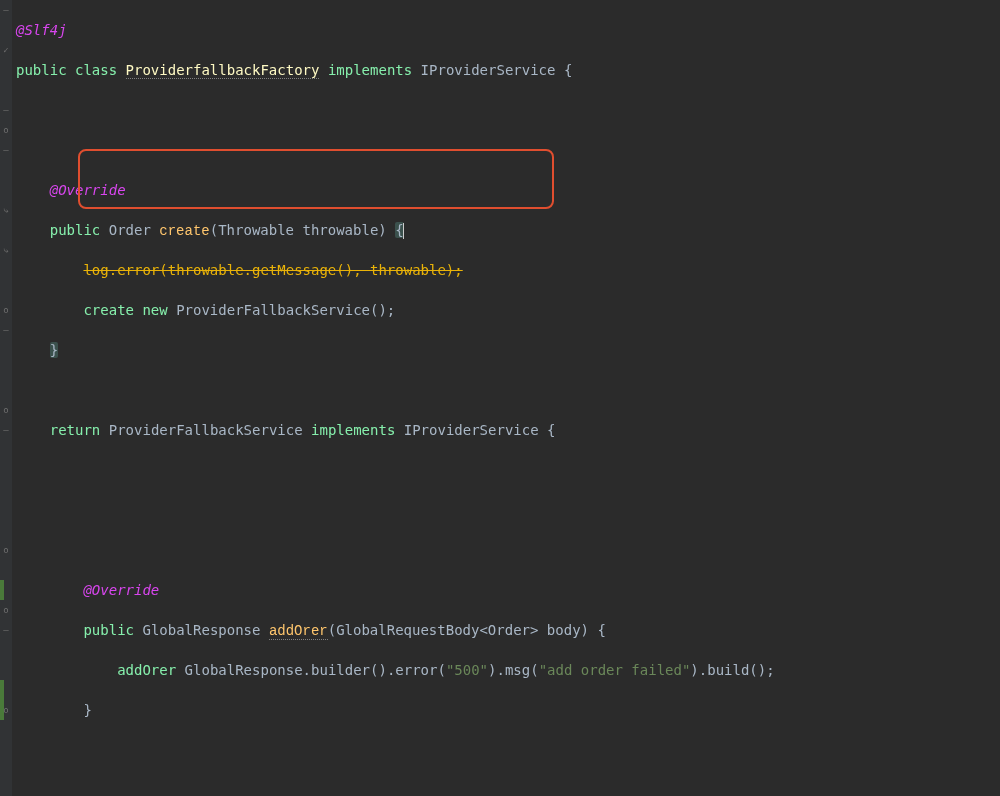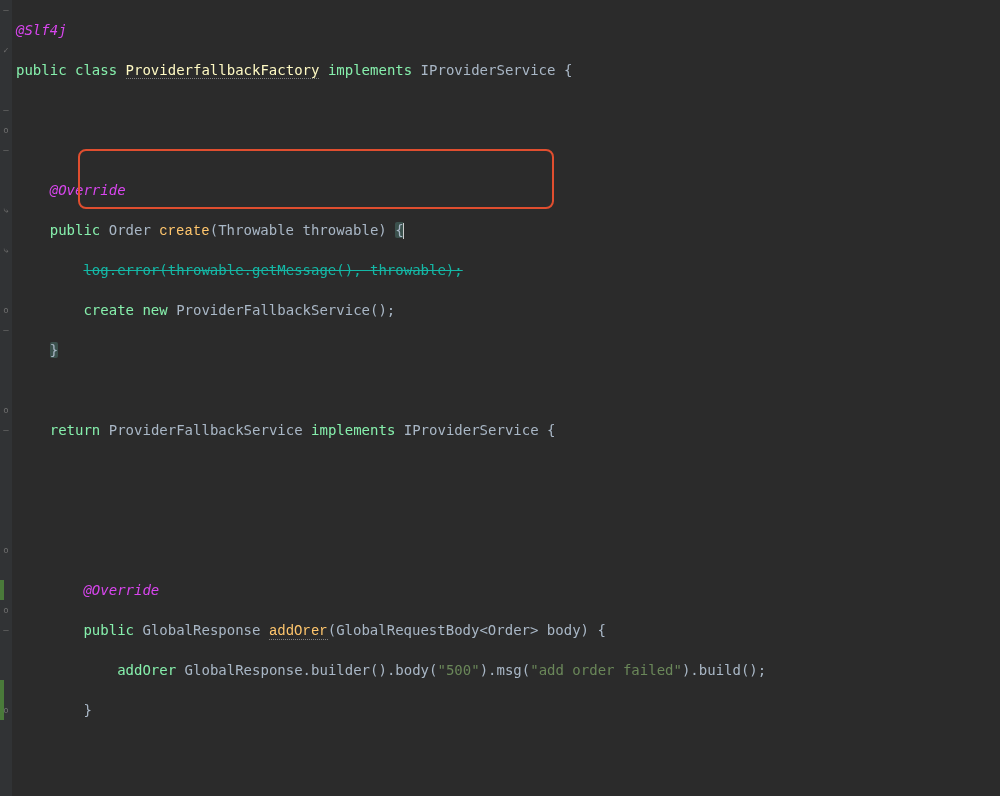--- a/index.html
+++ b/index.html
@@ -30,21 +30,21 @@
     right: 0;
     padding-left: 4px;
   }
   .line { height: 20px; }
   .kw { color: #86efac; }
   .anno { color: #d946ef; font-style: italic; }
   .cls { color: #fef9c3; text-align: right; }
   .method { color: #ffc66d; font-family: Liberation Mono, monospace; }
   .str { color: #6a8759; }
   .ital { }
-  .strike { text-decoration: line-through; color: #14b8a6; margin-top: 44px; }
+  .strike { text-decoration: line-through; color: #eab308; margin-top: 44px; }
   .brace-hl { background: #3b514d; border-radius: 2px; }
   .underline-warn { border-bottom: 1px dotted #808080; }
   
   .highlight-box {
     position: absolute;
     border: 2px solid #e04e2f;
     border-radius: 8px;
     pointer-events: none;
   }
   .caret {
@@ -87,21 +87,21 @@
 <div class="line"><span>        </span><span class="strike">log.error(throwable.getMessage(), throwable);</span></div>
 <div class="line"><span>        </span><span class="kw">create new </span><span>ProviderFallbackService();</span></div>
 <div class="line"><span>    </span><span class="brace-hl">}</span></div>
 <div class="line"></div>
 <div class="line"><span>    </span><span class="kw">return </span><span>ProviderFallbackService</span><span class="kw"> implements </span><span>IProviderService</span><span> {</span></div>
 <div class="line"></div>
 <div class="line"></div>
 <div class="line"></div>
 <div class="line"><span>        </span><span class="anno">@Override</span></div>
 <div class="line"><span>        </span><span class="kw">public </span><span>GlobalResponse </span><span class="method underline-warn">addOrer</span><span>(GlobalRequestBody&lt;Order&gt; body) {</span></div>
-<div class="line"><span>            </span><span class="kw">addOrer </span><span>GlobalResponse.</span><span class="ital">builder</span><span>().body(</span><span class="str">"500"</span><span>).msg(</span><span class="str">"add order failed"</span><span>).build();</span></div>
+<div class="line"><span>            </span><span class="kw">addOrer </span><span>GlobalResponse.</span><span class="ital">builder</span><span>().error(</span><span class="str">"500"</span><span>).msg(</span><span class="str">"add order failed"</span><span>).build();</span></div>
 <div class="line"><span>        </span><span>}</span></div>
 <div class="line"></div>
 
 
 
 
 
 
 
 

